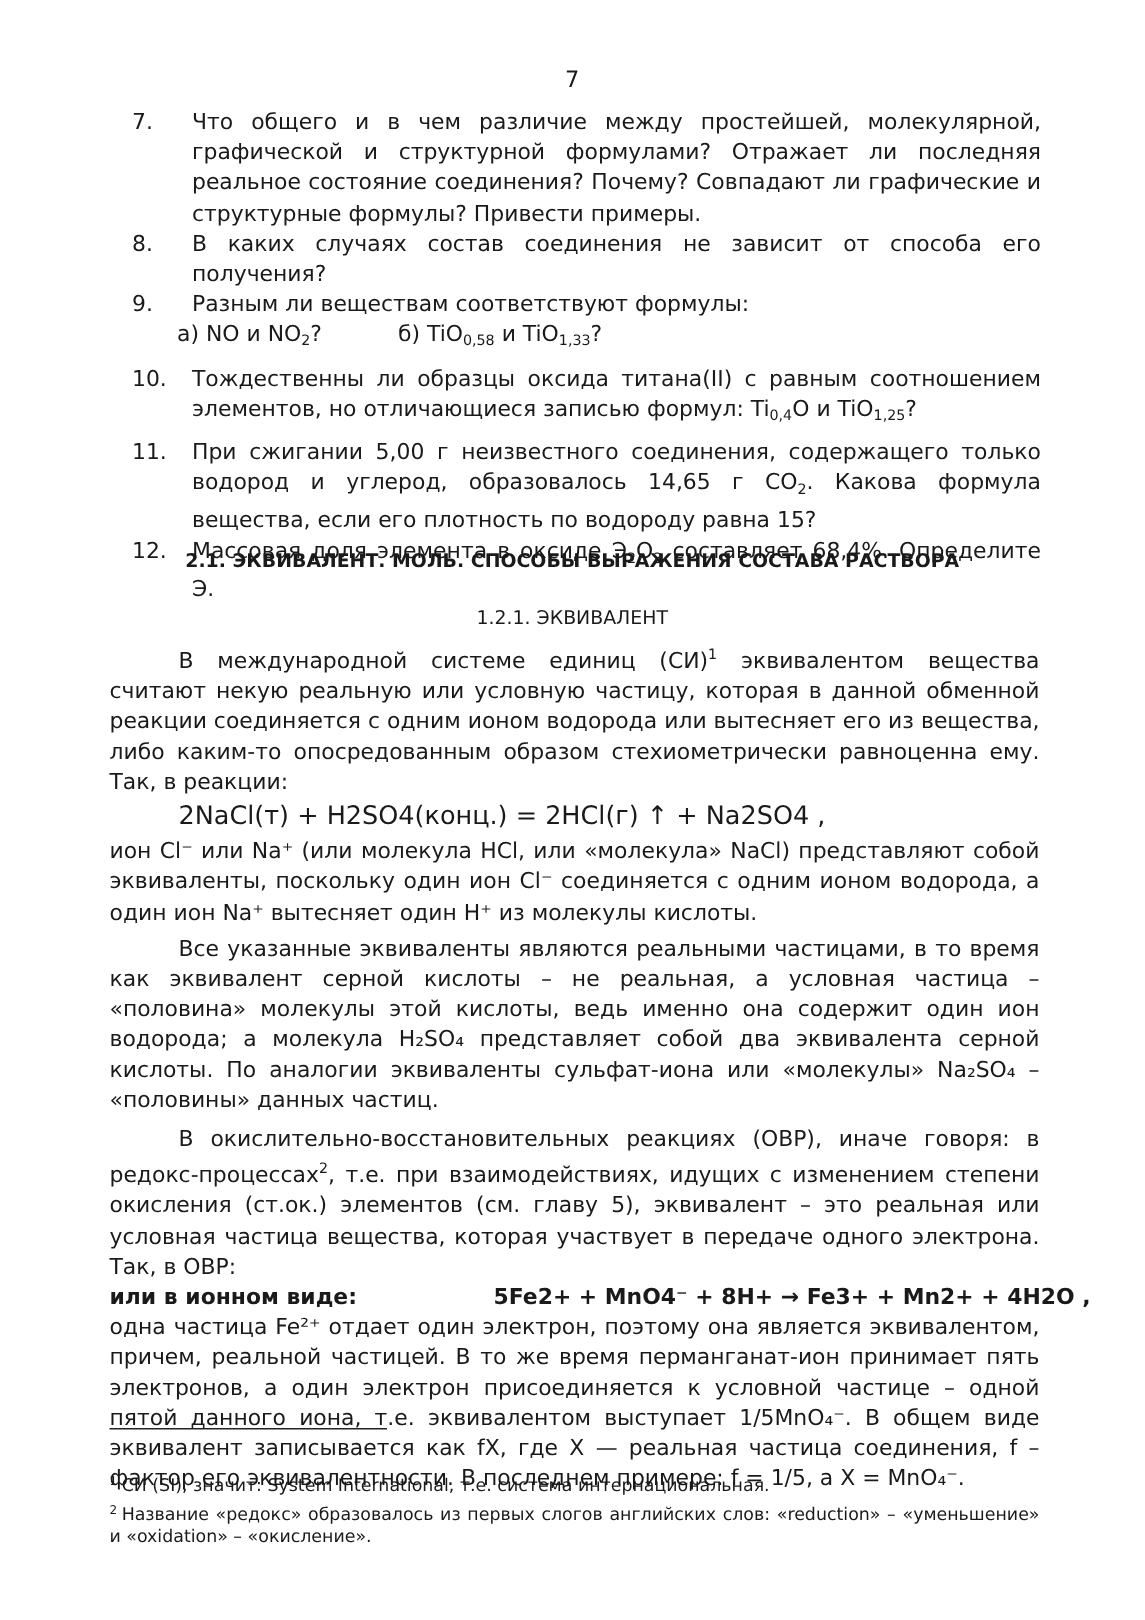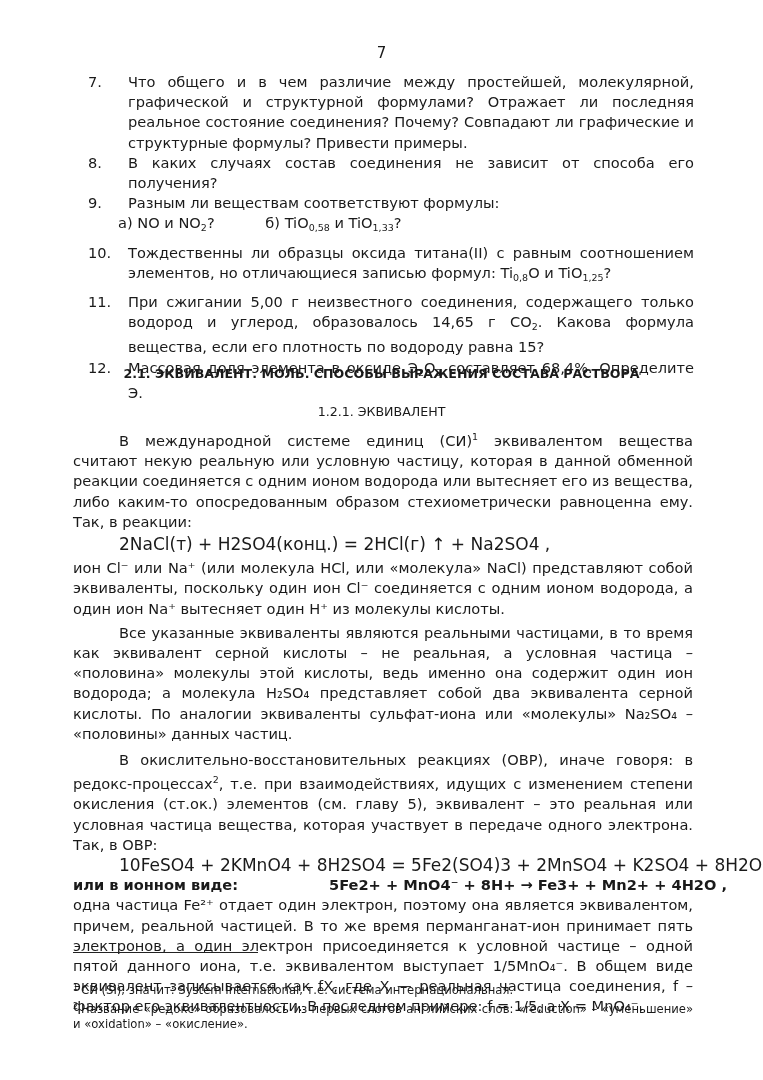--- a/index.html
+++ b/index.html
@@ -47,42 +47,41 @@
   <div class="li">
     <span class="num">9.</span>
     <span class="txt">Разным ли веществам соответствуют формулы:</span>
   </div>
   <div class="sub-opts">
     <span><span>а) NO и NO</span><span class="sub">2</span><span>?</span></span>
     <span class="b"><span>б) TiO</span><span class="sub">0,58</span><span> и TiO</span><span class="sub">1,33</span><span>?</span></span>
   </div>
   <div class="li gap">
     <span class="num">10.</span>
-    <span class="txt"><span>Тождественны ли образцы оксида титана(II) с равным соотношением элементов, но отличающиеся записью формул: </span><span>Ti</span><span class="sub">0,8</span><span>O</span><span> и </span><span>TiO</span><span class="sub">1,25</span><span>?</span></span>
+    <span class="txt"><span>Тождественны ли образцы оксида титана(II) с равным соотношением элементов, но отличающиеся записью формул: </span><span>Ti</span><span class="sub">0,4</span><span>O</span><span> и </span><span>TiO</span><span class="sub">1,25</span><span>?</span></span>
   </div>
   <div class="li gap">
     <span class="num">11.</span>
     <span class="txt"><span>При сжигании 5,00 г неизвестного соединения, содержащего только водород и углерод, образовалось 14,65 г </span><span>CO</span><span class="sub">2</span><span>. Какова формула вещества, если его плотность по водороду равна 15?</span></span>
   </div>
   <div class="li">
     <span class="num">12.</span>
     <span class="txt"><span>Массовая доля элемента в оксиде </span><span>Э</span><span class="sub">2</span><span>O</span><span class="sub">3</span><span> составляет 68,4%. Определите Э.</span></span>
   </div>
 </div>
 
 <div class="h2">2.1. ЭКВИВАЛЕНТ. МОЛЬ. СПОСОБЫ ВЫРАЖЕНИЯ СОСТАВА РАСТВОРА</div>
 <div class="h3">1.2.1. ЭКВИВАЛЕНТ</div>
 
 <div class="body">
   <p class="p indent"><span>В международной системе единиц (СИ)</span><span class="sup">1</span><b> эквивалентом</b><span> вещества считают некую </span><b>реальную</b><span> или </span><b>условную</b><span> частицу, которая в данной </span><b>обменной</b><span> реакции соединяется с </span><b>одним</b><span> ионом водорода или вытесняет его из вещества, либо каким-то опосредованным образом стехиометрически равноценна ему.  Так, в реакции:</span></p>
   <div class="eq" style="margin: 2px 0 4px;">2NaCl(т) + H2SO4(конц.) = 2HCl(г) ↑ + Na2SO4 ,</div>
   <p class="p">ион Cl⁻ или Na⁺ (или молекула HCl, или «молекула» NaCl) представляют собой эквиваленты, поскольку один ион Cl⁻ соединяется с одним ионом водорода, а один ион Na⁺ вытесняет один H⁺ из молекулы кислоты.</p>
   <p class="p indent" style="margin-top:4px;"><span>Все указанные эквиваленты являются </span><b>реальными</b><span> частицами, в то время как эквивалент серной кислоты – не реальная, а </span><b>условная</b><span> частица – «</span><b>половина</b><span>» молекулы этой кислоты, ведь именно </span><b>она</b><span> содержит один ион водорода; а молекула H₂SO₄ представляет собой два эквивалента серной кислоты. По аналогии эквиваленты сульфат-иона или «молекулы» Na₂SO₄ – «половины» данных частиц.</span></p>
   <p class="p indent" style="margin-top:6px;"><span>В </span><b>окислительно-восстановительных</b><span> реакциях (ОВР), иначе говоря: в редокс-процессах</span><span class="sup">2</span><span>, т.е. при взаимодействиях, идущих с </span><b>изменением степени окисления</b><span> (ст.ок.) элементов (см. главу 5), </span><b>эквивалент</b><span> – это реальная или условная частица вещества, которая участвует в передаче </span><b>одного</b><span> электрона. Так, в ОВР:</span></p>
-  <div class="eq">10FeSO4 + 2KMnO4 + 8H2SO4 = 5Fe2(SO4)3 + 2MnSO4 + K2SO4 + 8H2O</div>
   <div class="eq2"><span class="lbl">или в ионном виде:</span><span>5Fe2+ + MnO4⁻ + 8H+ → Fe3+ + Mn2+ + 4H2O ,</span></div>
   <p class="p"><span>одна частица Fe²⁺ отдает один электрон, поэтому она является эквивалентом, причем, </span><b>реальной</b><span> частицей. В то же время перманганат-ион принимает пять электронов, а один электрон присоединяется к </span><b>условной</b><span> частице – одной пятой данного иона, т.е. эквивалентом выступает 1/5MnO₄⁻. В общем виде эквивалент записывается как fX, где X — реальная частица соединения, f – фактор его эквивалентности. В последнем примере: f = 1/5, а X = MnO₄⁻.</span></p>
 </div>
 
 <div class="fn-rule"></div>
 <div class="footnotes">
   <div><span class="fsup">1</span><span>СИ (SI), значит: System International, т.е. система интернациональная.</span></div>
   <div style="text-align:justify;"><span class="fsup">2</span><span>Название «редокс» образовалось из первых слогов английских слов: «reduction» – «уменьшение» и «oxidation» – «окисление».</span></div>
 </div>
 

